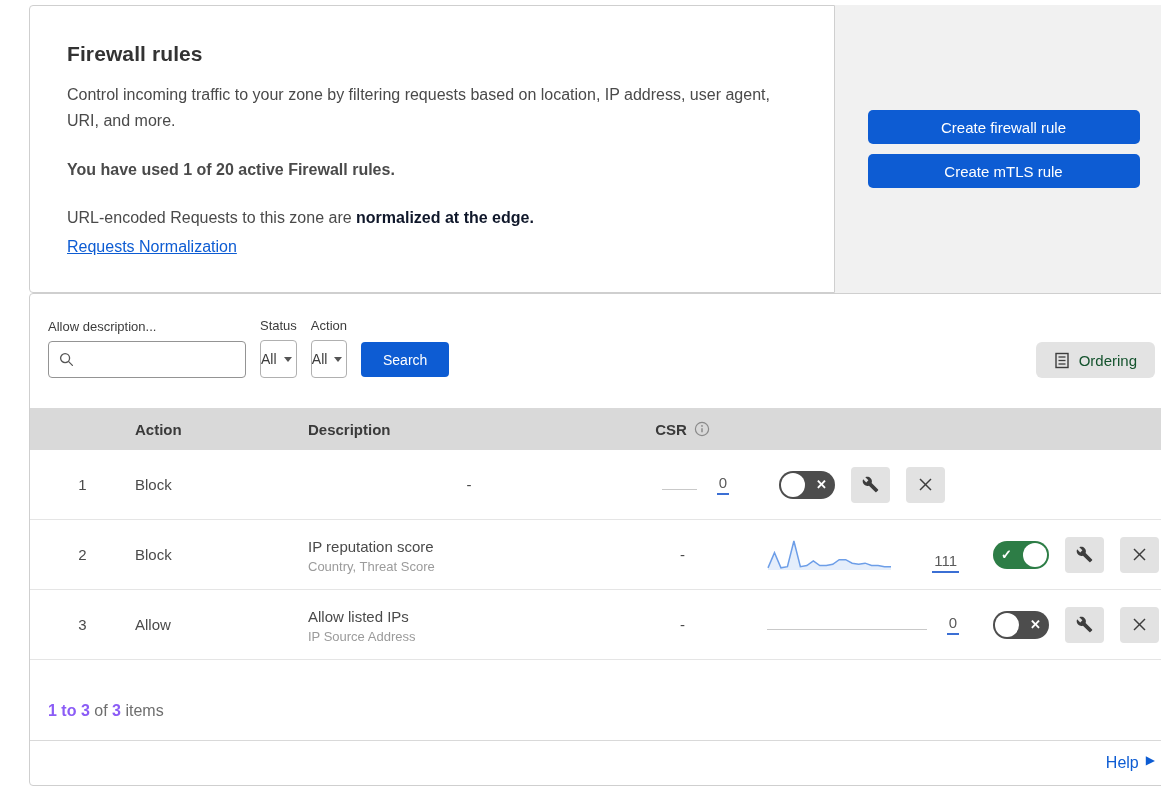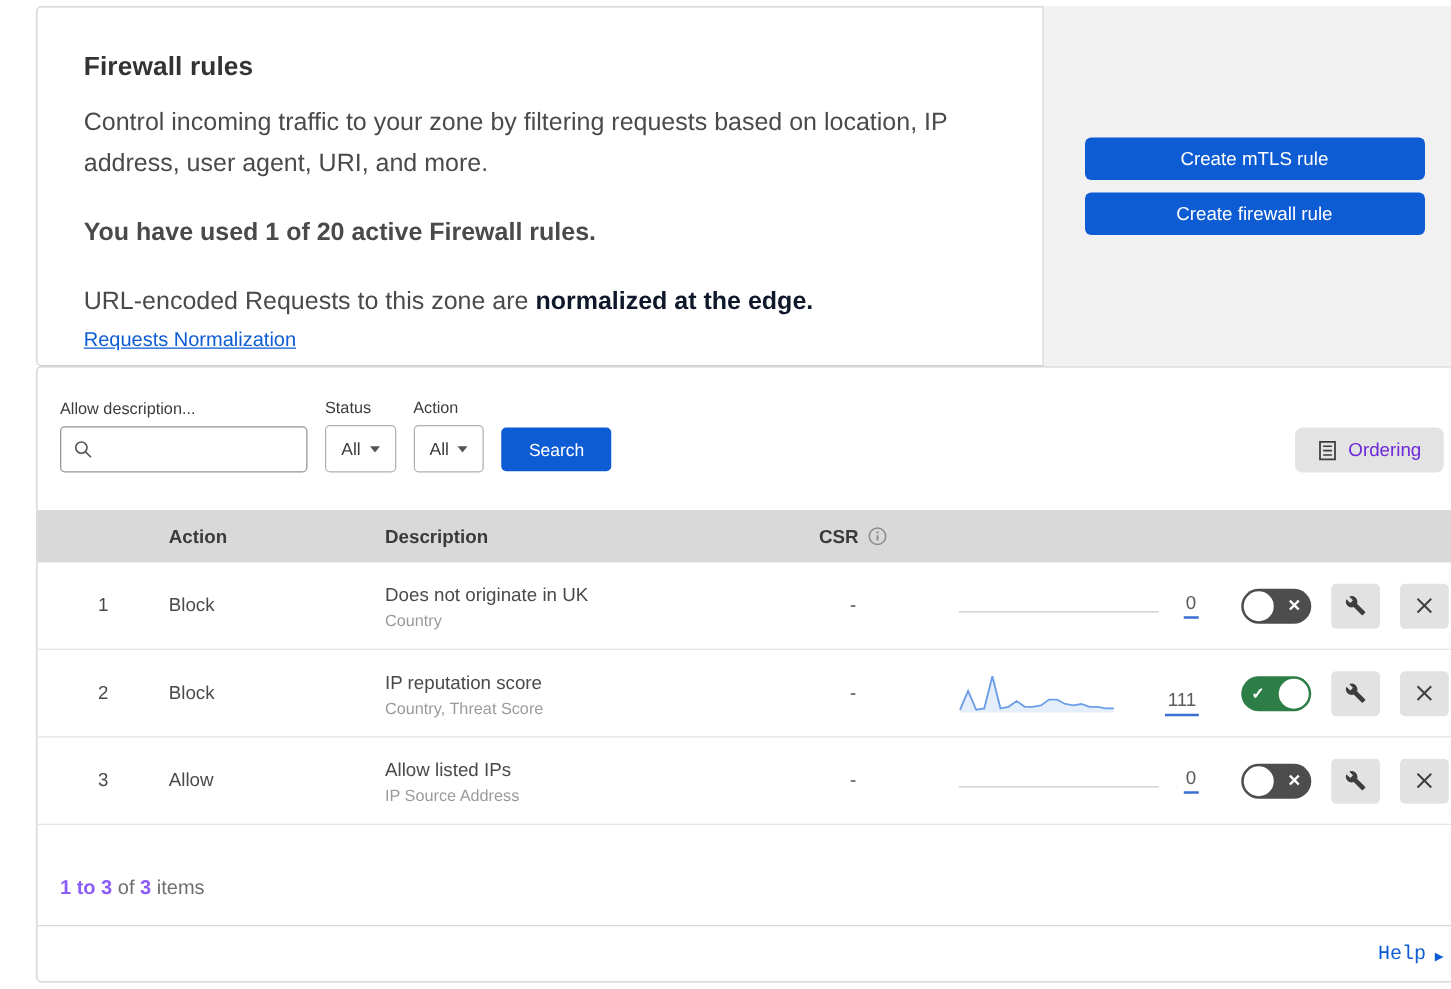--- a/index.html
+++ b/index.html
@@ -21,21 +21,21 @@
   .page{padding:5px;width:1153px;height:791px;margin-left:24px;}
 
   
   .top-section{display:flex;height:288px;}
   .intro-card{
     width:806px;height:288px;background:#fff;
     border:1px solid var(--border);border-radius:4px 0 0 4px;
     padding:36px 40px 0 37px;
   }
   .intro-card h1{font-size:21px;font-weight:700;color:#333;margin-bottom:16px;letter-spacing:.1px;}
-  .intro-card p{font-size:20px;line-height:1.65;color:#4a4a4a;}
+  .intro-card p{font-size:16px;line-height:1.65;color:#4a4a4a;}
   .usage{font-weight:700;color:#3c3c3c;margin-top:22px;}
   .norm{margin-top:22px;}
   .norm strong{color:#0f172a;}
   .link{
     display:inline-block;margin-top:6px;font-size:16px;
     color:var(--accent);text-decoration:underline;cursor:pointer;
   }
   .actions-panel{
     flex:1;height:288px;background:var(--panel-gray);
     display:flex;flex-direction:column;justify-content:center;align-items:center;gap:10px;
@@ -55,31 +55,31 @@
   .filter-bar{display:flex;align-items:flex-end;padding:24px 20px 30px 18px;}
   .field{display:flex;flex-direction:column;margin-right:14px;}
   .field-label{font-size:13px;color:#3c3c3c;margin-bottom:7px;}
   .search-box{
     width:198px;height:37px;border:1px solid #949494;border-radius:4px;
     display:flex;align-items:center;padding:0 10px;background:#fff;cursor:text;
   }
   .search-box input{border:none;outline:none;flex:1;font-size:14px;font-family:inherit;margin-left:8px;min-width:0;}
   .dropdown{
     height:38px;border:1px solid #b0b0b0;border-radius:4px;background:#fff;
-    display:flex;align-items:center;gap:7px;padding:0 12px;font-size:14px;color:#3c3c3c;cursor:pointer;
+    display:flex;align-items:center;gap:7px;padding:0 0;font-size:14px;color:#3c3c3c;cursor:pointer;
   }
   .caret{width:0;height:0;border-left:4.5px solid transparent;border-right:4.5px solid transparent;border-top:5.5px solid #555;}
   .btn-search{
     height:35px;padding:0 22px;background:var(--accent);color:#fff;border:none;
     border-radius:4px;font-size:14px;font-family:inherit;cursor:pointer;margin-left:0;margin-bottom:1px;
   }
   .spacer{flex:1;}
   .btn-ordering{
     height:36px;padding:0 18px;background:#e3e3e3;border:none;border-radius:6px;
-    display:flex;align-items:center;gap:9px;font-size:15px;color:#6d28d9;font-family:inherit;cursor:pointer;margin-right:4px;
+    display:flex;align-items:center;gap:9px;font-size:15px;color:#14532d;font-family:inherit;cursor:pointer;margin-right:4px;
   }
 
   
   .grid-row{display:grid;grid-template-columns:105px 173px 322px 105px 230px 1fr;align-items:center;}
   .thead{background:var(--thead-bg);height:42px;font-size:15px;font-weight:700;color:#3a3a3a;}
   .th-csr{display:flex;align-items:center;gap:7px;}
   .trow{height:70px;border-bottom:1px solid #e5e5e5;}
   .cell-index{text-align:center;font-size:15px;color:#4a4a4a;}
   .cell-action{font-size:15px;color:#4a4a4a;}
   .cell-desc .title{font-size:15px;color:#4a4a4a;line-height:1.4;}
@@ -103,41 +103,41 @@
     display:flex;align-items:center;justify-content:center;cursor:pointer;
   }
 
   
   .table-footer{padding:42px 18px 14px;font-size:16px;color:#6e6e6e;}
   .table-footer strong{color:#8b5cf6;font-weight:700;}
   .help-bar{
     border-top:1px solid #d9d9d9;margin-top:auto;padding:13px 24px;
     text-align:right;font-size:16px;
   }
-  .help-link{color:var(--accent);text-decoration:none;cursor:pointer;display:inline-flex;align-items:flex-end;gap:7px;font-family:Liberation Mono, monospace;}
+  .help-link{color:var(--accent);text-decoration:none;cursor:pointer;display:inline-flex;align-items:flex-start;gap:7px;}
   .help-arrow{font-size:12px;line-height:1;}
 </style>
 </head>
 <body>
 
 <div class="page">
 
   <div class="top-section">
     <div class="intro-card">
       <h1>Firewall rules</h1>
       <p>Control incoming traffic to your zone by filtering requests based on location, IP address, user agent, URI, and more.</p>
       <p class="usage">You have used 1 of 20 active Firewall rules.</p>
       <p class="norm">
         <span>URL-encoded Requests to this zone are </span><strong>normalized at the edge.</strong>
       </p>
       <a class="link">Requests Normalization</a>
     </div>
     <div class="actions-panel">
+      <button class="btn-primary">Create firewall rule</button>
       <button class="btn-primary">Create mTLS rule</button>
-      <button class="btn-primary">Create firewall rule</button>
     </div>
   </div>
 
   <div class="main-card">
 
     <div class="filter-bar">
       <div class="field">
         <span class="field-label">Allow description...</span>
         <div class="search-box">
           <svg width="15" height="15" viewBox="0 0 16 16">
@@ -185,24 +185,20 @@
           <circle cx="8" cy="4.9" r="0.9" fill="#8a8a8a"></circle>
           <line x1="8" y1="7.2" x2="8" y2="11.3" stroke="#8a8a8a" stroke-width="1.5"></line>
         </svg>
       </div>
       <div></div>
     </div>
 
     <div class="grid-row trow">
       <div class="cell-index">1</div>
       <div class="cell-action">Block</div>
-      <div class="cell-desc">
-        <div class="title">Does not originate in UK</div>
-        <div class="criteria">Country</div>
-      </div>
       <div class="cell-csr">-</div>
       <div class="cell-activity">
         <div class="flatline"></div>
         <a class="count-link">0</a>
       </div>
       <div class="cell-controls">
         <div class="toggle off">
           <span class="knob"></span>
           <span class="sym">✕</span>
         </div>

